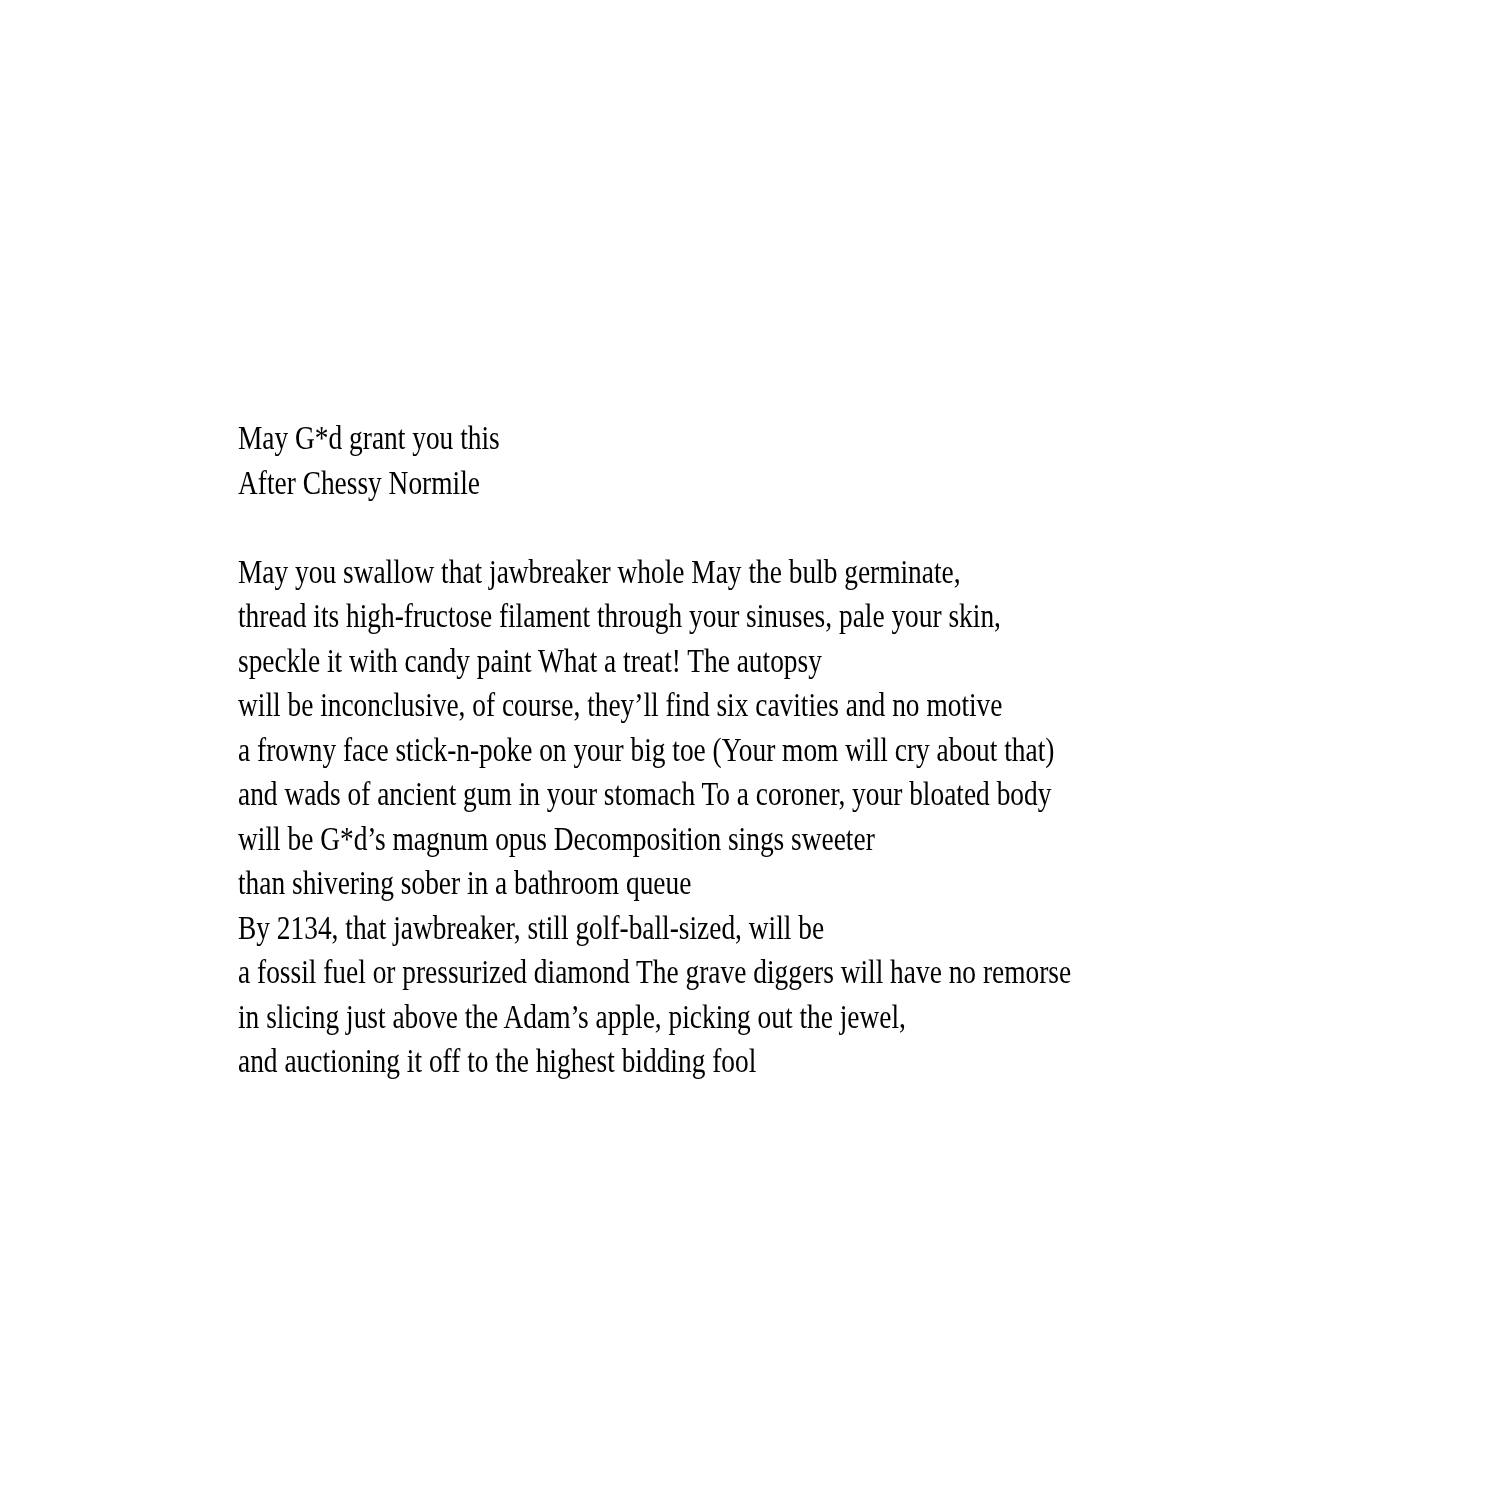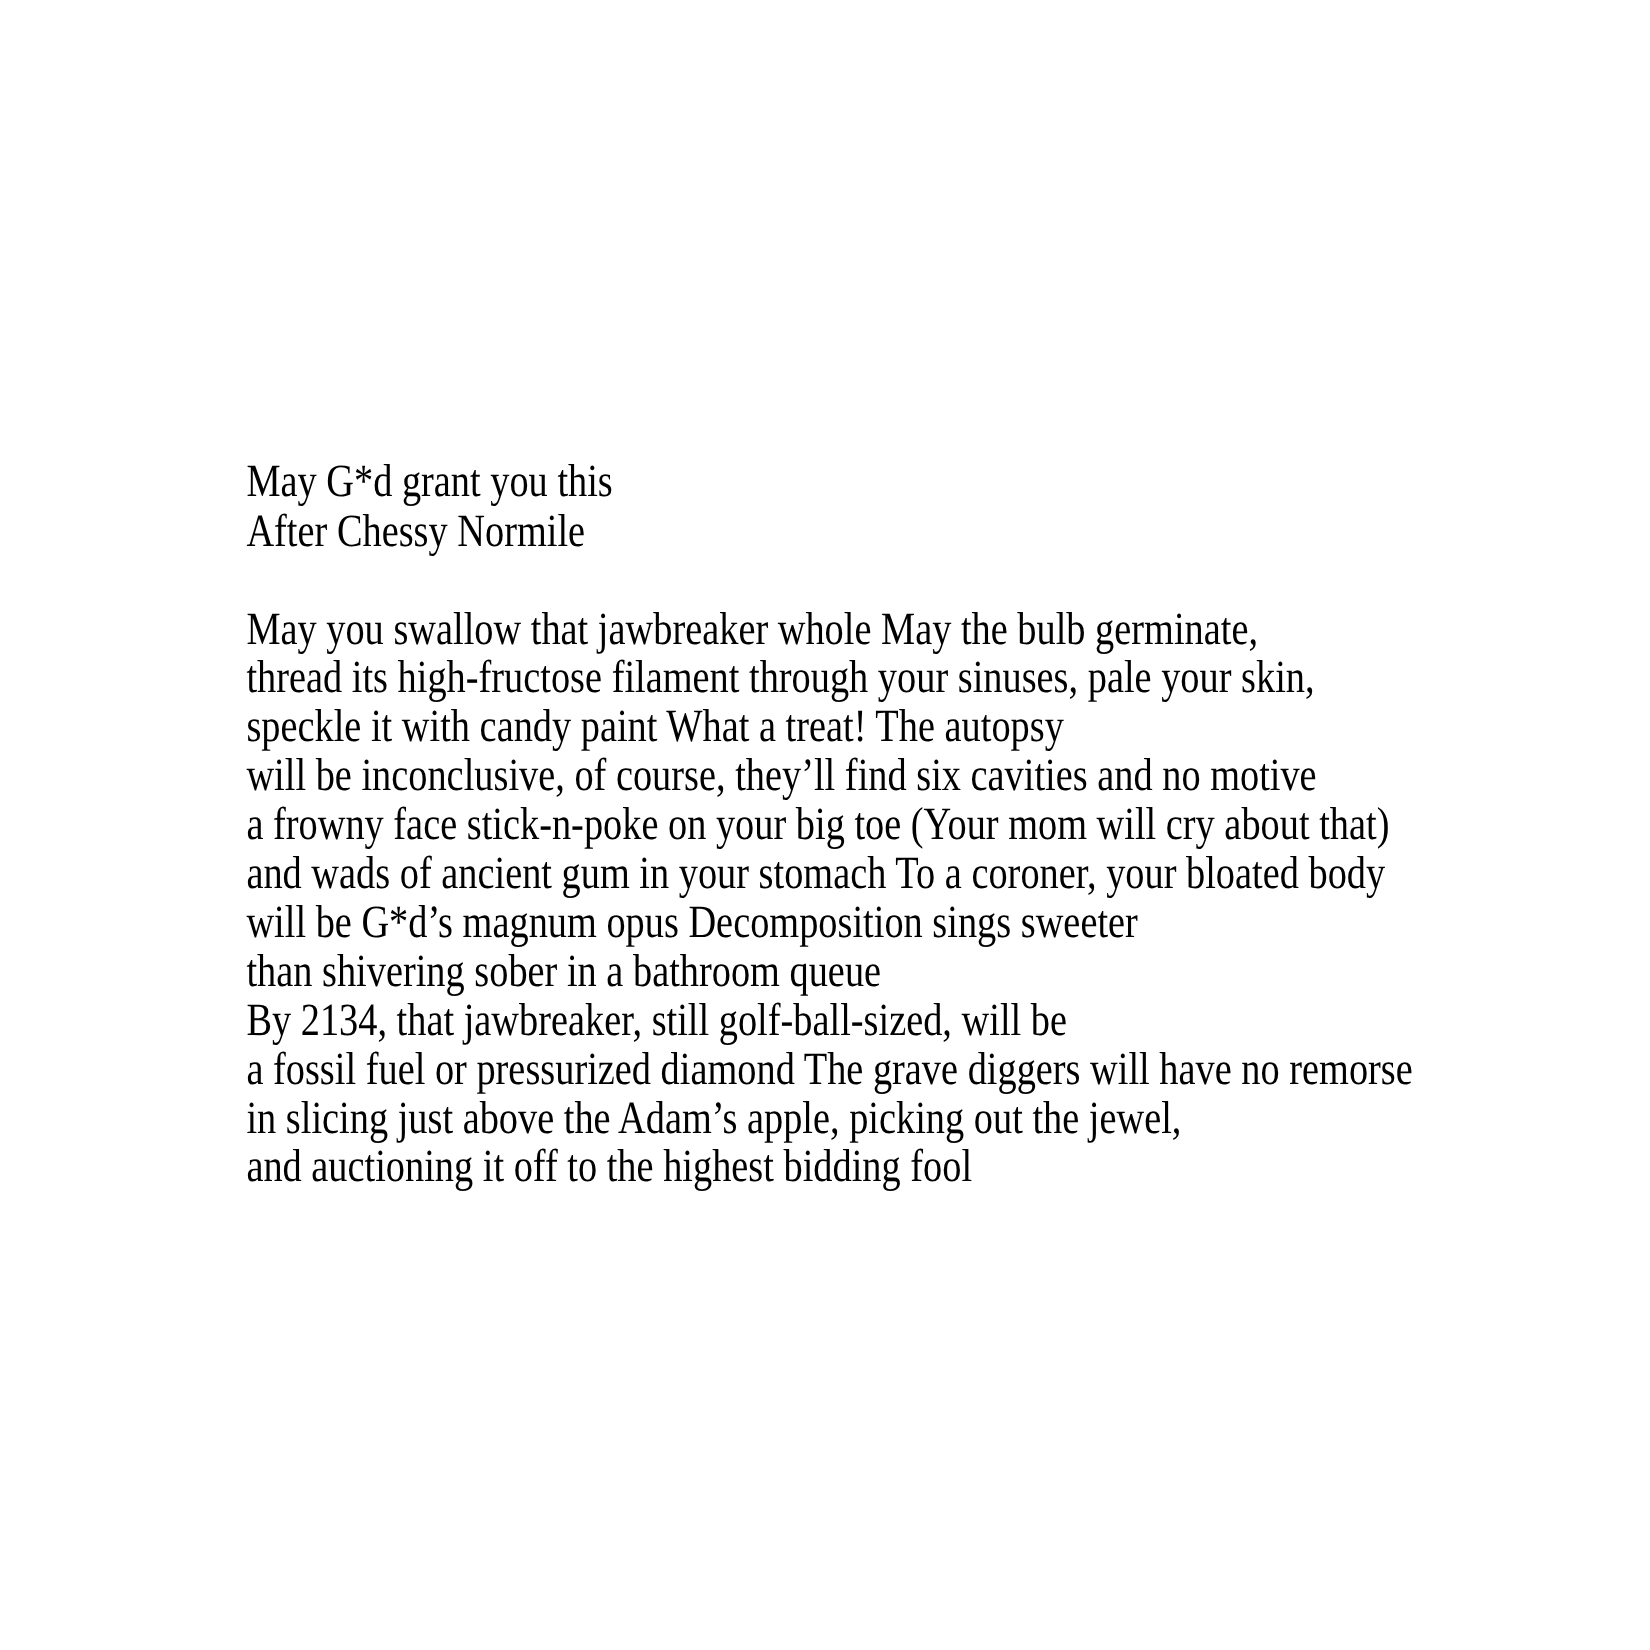--- a/index.html
+++ b/index.html
@@ -9,23 +9,23 @@
   }
   body {
     width: 1500px;
     height: 1500px;
     position: relative;
     font-family: "Liberation Serif", serif;
     color: #000000;
   }
   .poem {
     position: absolute;
-    left: 224px;
+    left: 238px;
     top: 416px;
-    font-size: 42px;
+    font-size: 33px;
     line-height: 44.5px;
     white-space: nowrap;
   }
   .line {
     transform: scaleX(0.83);
     transform-origin: 0 0;
   }
   .line.blank {
     height: 44.5px;
   }

